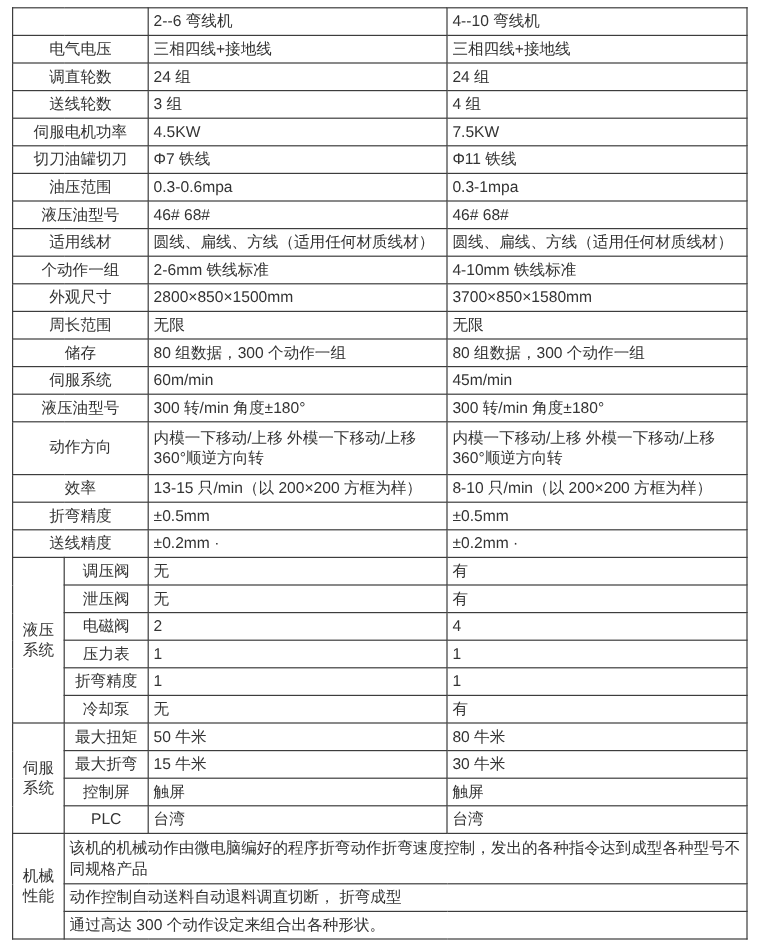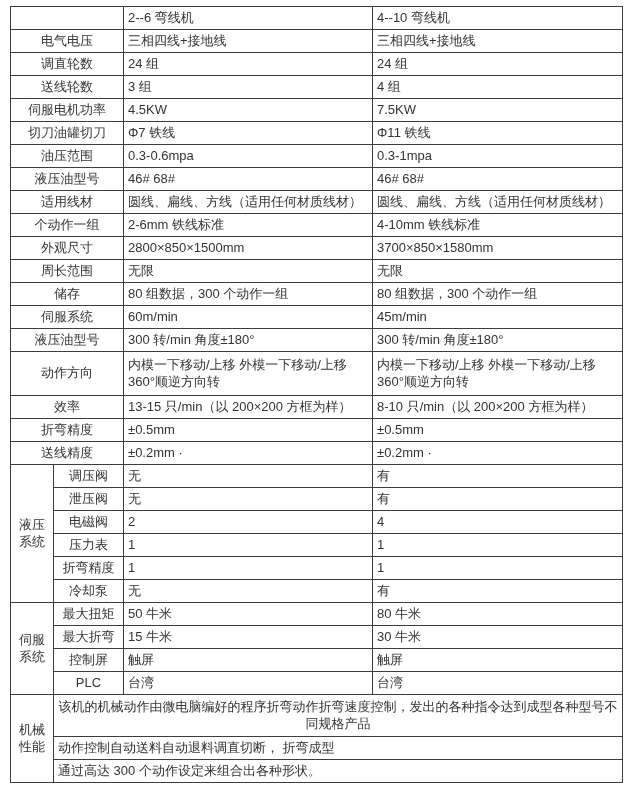--- a/index.html
+++ b/index.html
@@ -40,21 +40,21 @@
   td.val {
     text-align: left;
     padding-left: 7px;
   }
   td.grp {
     text-align: center;
     line-height: 1.7;
     padding: 1px 2px;
   }
   tr.r-tall td { height: 44px; }
-  tr.r-mech1 td { height: 42px; text-align: center; }
+  tr.r-mech1 td { height: 42px; }
   td.mech { padding-left: 7px; }
   td.empty-head { background: #ffffff; }
 </style>
 </head>
 <body>
 
 <div class="sheet">
   <table class="spec">
     <colgroup>
       <col style="width:43px">

